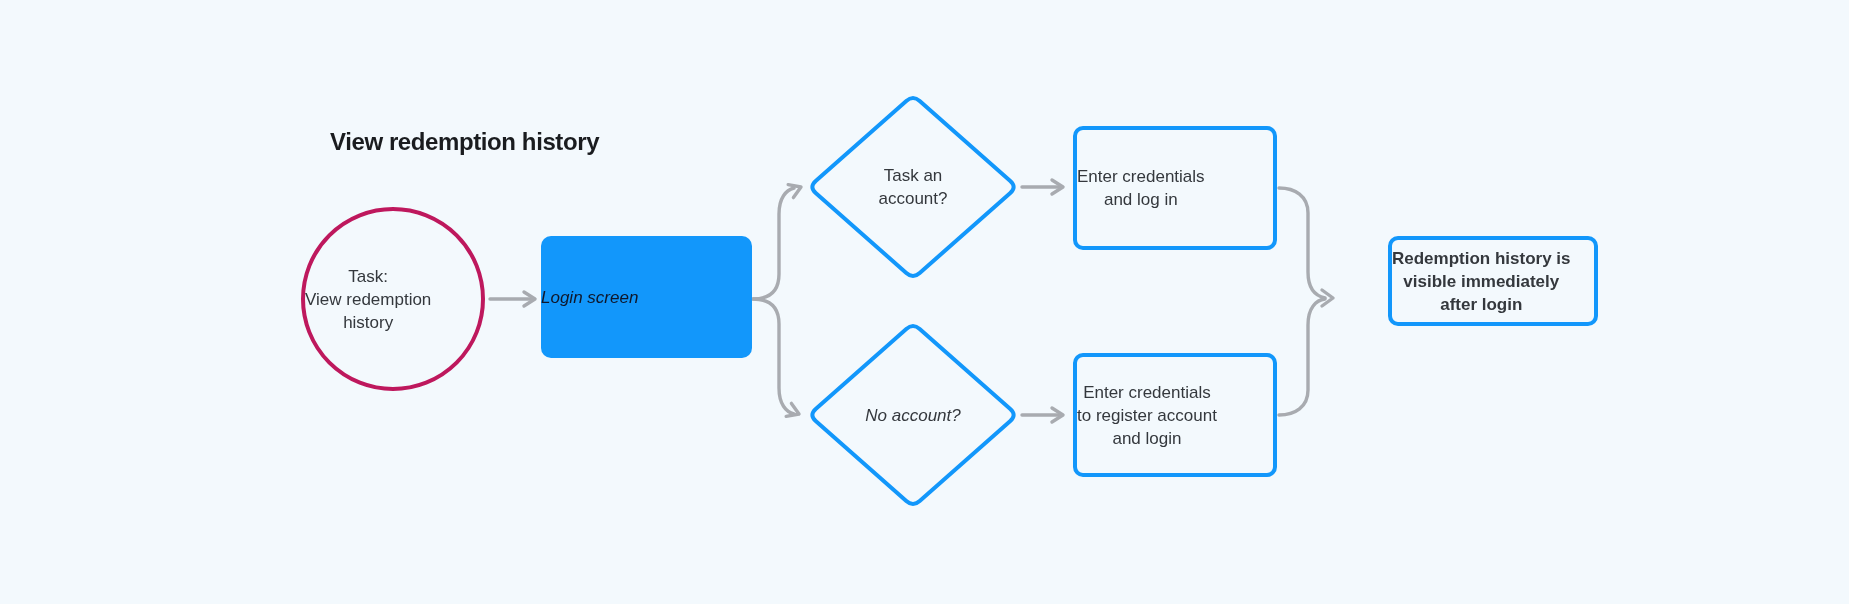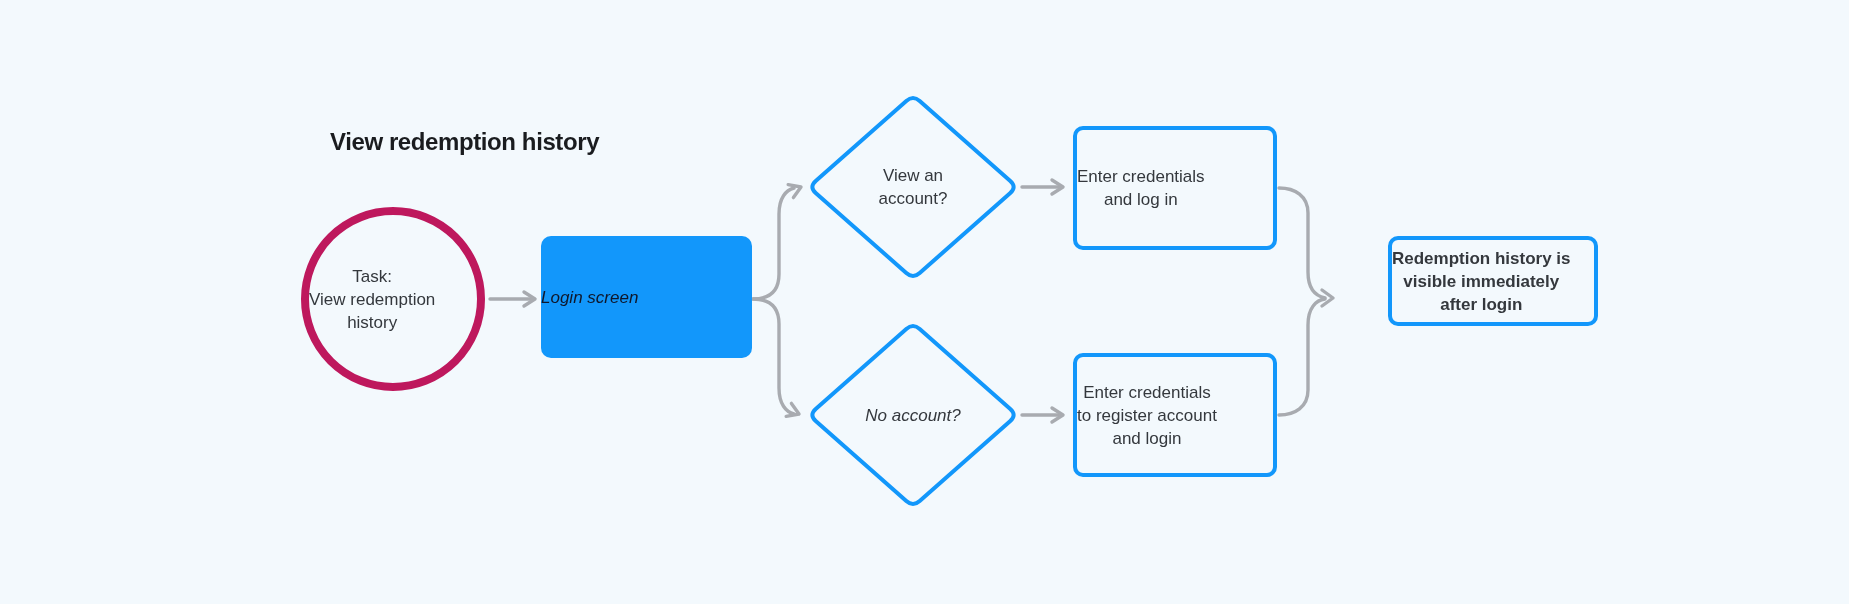--- a/index.html
+++ b/index.html
@@ -20,21 +20,21 @@
   .node{
     position:absolute;box-sizing:border-box;
     display:flex;align-items:center;justify-content:flex-start;
     text-align:center;
   }
   .node .label{
     font-size:17px;line-height:23px;color:#34383d;
   }
   .circle-node{
     left:301px;top:207px;width:184px;height:184px;
-    border:8px solid #be185d;border-radius:50%;
+    border:4px solid #be185d;border-radius:50%;
     background:#f3f9fd;
   }
   .process-filled{
     left:541px;top:236px;width:211px;height:122px;
     background:#1297fb;border-radius:10px;
   }
   .process-filled .label{color:#0f172a;font-style:italic;}
   .process-outline{
     border:4px solid #1297fb;border-radius:10px;
     background:#f3f9fd;
@@ -108,21 +108,21 @@
       <div>history</div>
     </div>
   </div>
 
   <div class="node process-filled">
     <div class="label">Login screen</div>
   </div>
 
   <div class="diamond-label dlabel-1">
     <div class="label">
-      <div>View an</div>
+      <div>Task an</div>
       <div>account?</div>
     </div>
   </div>
   <div class="diamond-label dlabel-2">
     <div class="label">
       <div>No account?</div>
     </div>
   </div>
 
   <div class="node process-outline box-login">

